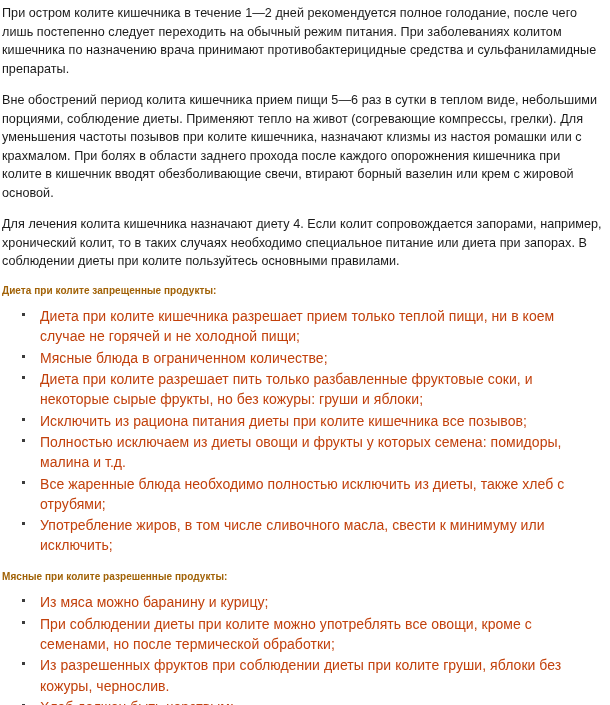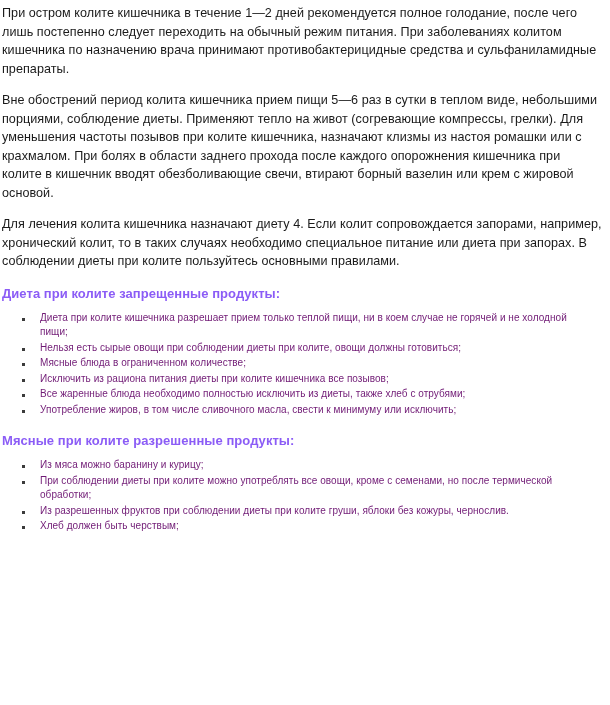--- a/index.html
+++ b/index.html
@@ -26,39 +26,39 @@
   p.para {
     margin: 0 0 13px 0;
     font-size: 12.6px;
     line-height: 1.47;
     text-align: left;
     color: #1a1a1a;
     letter-spacing: 0.05px;
   }
   h3.section-heading {
     margin: 0 0 4px 0;
-    font-size: 13px;
+    font-size: 10px;
     line-height: 1.47;
     font-weight: bold;
-    color: #8b5cf6;
+    color: #a16207;
     letter-spacing: 0.05px;
   }
   ul.bullet-list {
     list-style: none;
     margin: 8px 0 14px 0;
     padding: 0;
   }
   ul.bullet-list > li {
     position: relative;
     margin: 0 0 1px 0;
     padding-left: 38px;
     padding-right: 8px;
-    font-size: 10px;
+    font-size: 14px;
     line-height: 1.45;
-    color: #701a75;
+    color: #c2410c;
     letter-spacing: 0.05px;
   }
   ul.bullet-list > li::before {
     content: "";
     position: absolute;
     left: 20px;
     top: 7px;
     width: 3px;
     height: 3px;
     background: #3b3b3b;
@@ -73,23 +73,24 @@
 <div class="page">
 
   <p class="para">При остром колите кишечника в течение 1—2 дней рекомендуется полное голодание, после чего лишь постепенно следует переходить на обычный режим питания. При заболеваниях колитом кишечника по назначению врача принимают противобактерицидные средства и сульфаниламидные препараты.</p>
   <p class="para">Вне обострений период колита кишечника прием пищи 5—6 раз в сутки в теплом виде, небольшими порциями, соблюдение диеты. Применяют тепло на живот (согревающие компрессы, грелки). Для уменьшения частоты позывов при колите кишечника, назначают клизмы из настоя ромашки или с крахмалом. При болях в области заднего прохода после каждого опорожнения кишечника при колите в кишечник вводят обезболивающие свечи, втирают борный вазелин или крем с жировой основой.</p>
   <p class="para">Для лечения колита кишечника назначают диету 4. Если колит сопровождается запорами, например, хронический колит, то в таких случаях необходимо специальное питание или диета при запорах. В соблюдении диеты при колите пользуйтесь основными правилами.</p>
 
   <h3 class="section-heading">Диета при колите запрещенные продукты:</h3>
 
   <ul class="bullet-list">
     <li>Диета при колите кишечника разрешает прием только теплой пищи, ни в коем случае не горячей и не холодной пищи;</li>
-    <li>Нельзя есть сырые овощи при соблюдении диеты при колите, овощи должны готовиться;</li>
     <li>Мясные блюда в ограниченном количестве;</li>
+    <li>Диета при колите разрешает пить только разбавленные фруктовые соки, и некоторые сырые фрукты, но без кожуры: груши и яблоки;</li>
     <li>Исключить из рациона питания диеты при колите кишечника все позывов;</li>
+    <li>Полностью исключаем из диеты овощи и фрукты у которых семена: помидоры, малина и т.д.</li>
     <li>Все жаренные блюда необходимо полностью исключить из диеты, также хлеб с отрубями;</li>
     <li>Употребление жиров, в том числе сливочного масла, свести к минимуму или исключить;</li>
   </ul>
 
   <h3 class="section-heading heading-block-2">Мясные при колите разрешенные продукты:</h3>
 
   <ul class="bullet-list">
     <li>Из мяса можно баранину и курицу;</li>
     <li>При соблюдении диеты при колите можно употреблять все овощи, кроме с семенами, но после термической обработки;</li>
     <li>Из разрешенных фруктов при соблюдении диеты при колите груши, яблоки без кожуры, чернослив.</li>

